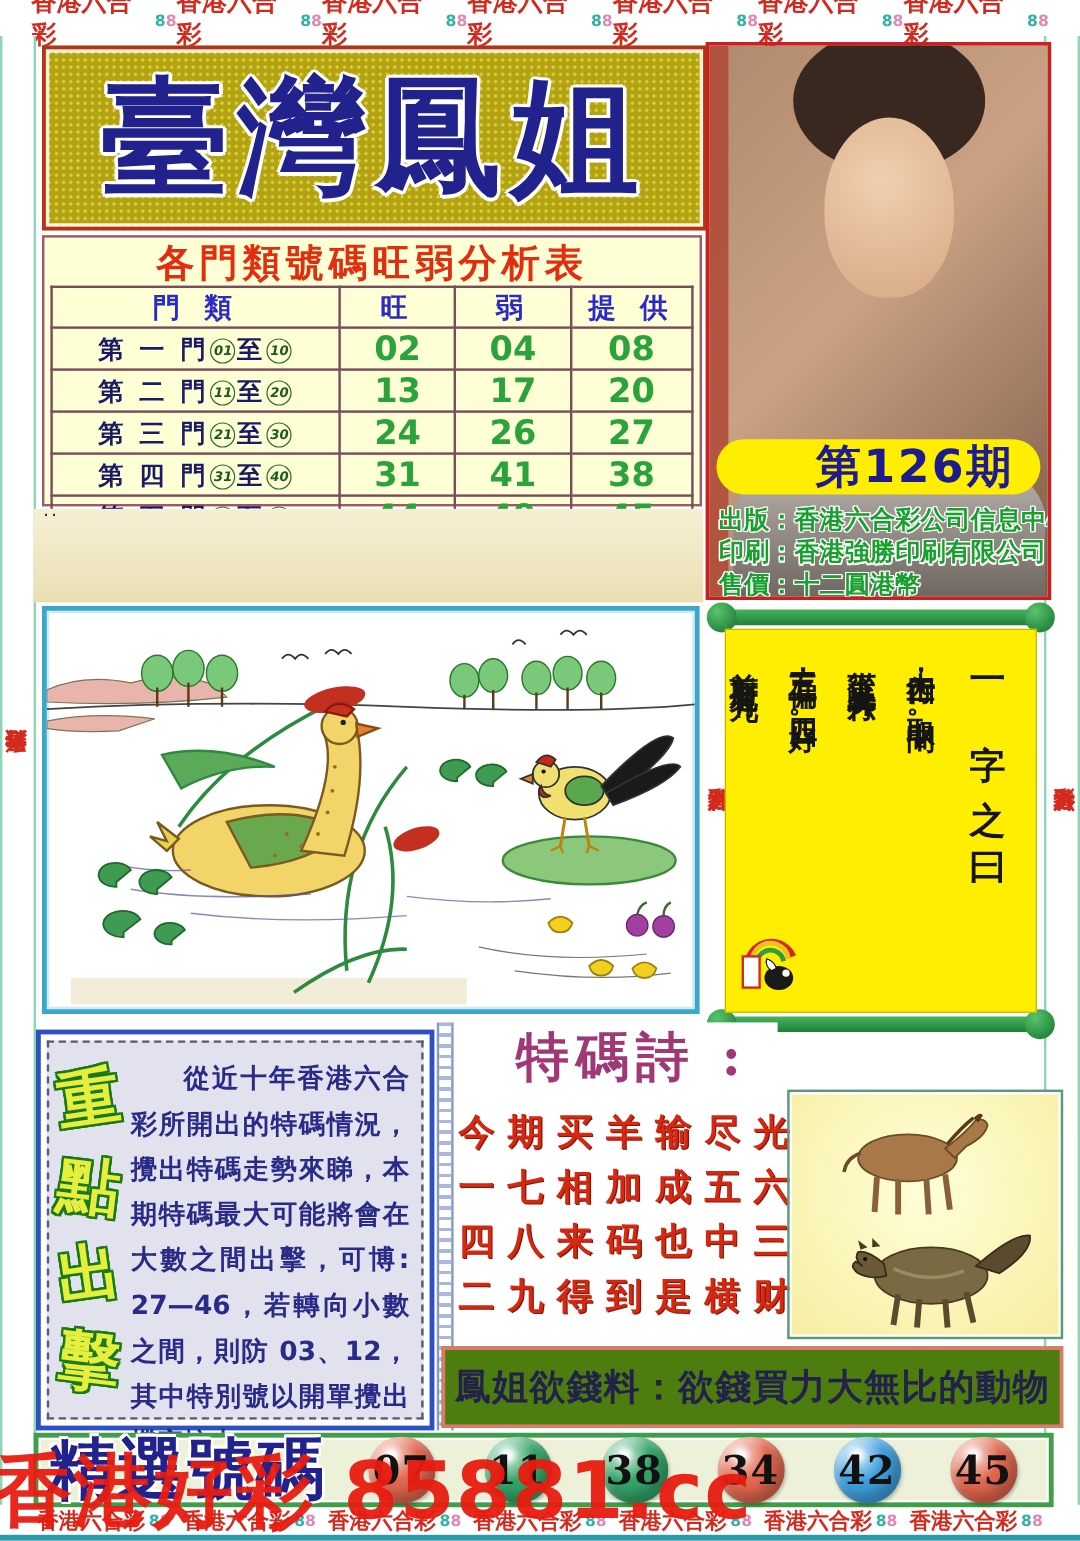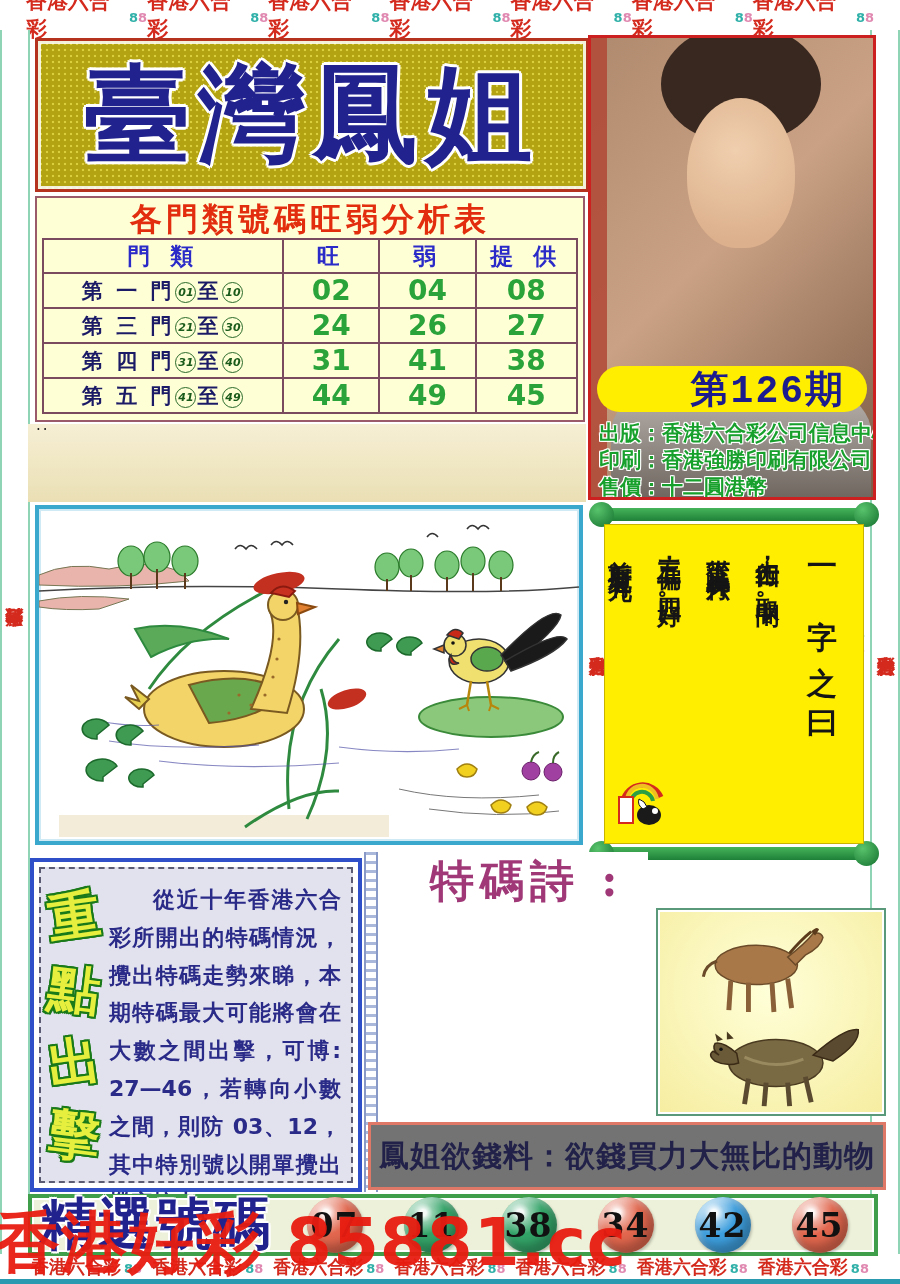--- a/index.html
+++ b/index.html
@@ -53,21 +53,21 @@
   
   .photo-box{position:absolute;left:588px;top:35px;width:288px;height:465px;border:3px solid #cc2020;
              box-sizing:border-box;background:linear-gradient(135deg,#b08a6e,#caa184 45%,#7c5c46);overflow:hidden;}
   .photo-frame-bar{position:absolute;left:0;top:0;bottom:0;width:16px;background:#b04836;opacity:.85;}
   .photo-hair{position:absolute;left:70px;top:-14px;width:160px;height:120px;border-radius:50%;background:#38281f;}
   .photo-face{position:absolute;left:96px;top:60px;width:108px;height:150px;border-radius:50% 50% 46% 46%;
               background:radial-gradient(circle at 45% 35%,#f0cfae,#dcb08c 80%);}
   .photo-shoulders{position:absolute;left:20px;bottom:0;width:260px;height:130px;border-radius:60% 60% 0 0;
                    background:linear-gradient(180deg,#c9c2bd,#6f6760);}
   .issue-badge{position:absolute;left:6px;right:6px;top:328px;height:46px;background:#ffee00;border-radius:24px;
-               display:flex;align-items:center;justify-content:flex-end;padding-right:22px;box-sizing:border-box;font-family:Liberation Mono, monospace;}
+               display:flex;align-items:center;justify-content:flex-end;padding-right:22px;box-sizing:border-box;}
   .issue-badge span{font-size:38px;font-weight:bold;color:#1c1c8e;letter-spacing:2px;}
   .pub-lines{position:absolute;left:8px;right:4px;top:382px;}
   .pub-line{font-size:21px;font-weight:bold;color:#17a02c;line-height:27px;white-space:nowrap;
             text-shadow:1px 0 0 #fff,-1px 0 0 #fff,0 1px 0 #fff,0 -1px 0 #fff,1px 1px 0 #fff,-1px -1px 0 #fff,1px -1px 0 #fff,-1px 1px 0 #fff;}
 
   
   .draw-box{position:absolute;left:35px;top:505px;width:548px;height:340px;border:4px solid #3aa8cc;
             box-shadow:inset 0 0 0 2px #cfeaf4;background:#fff;box-sizing:border-box;}
   .draw-box svg{display:block;width:100%;height:100%;}
 
@@ -118,21 +118,21 @@
   .zodiac-pill{position:absolute;left:642px;top:852px;width:244px;height:52px;background:#cfe9c8;
                border-radius:14px;display:flex;align-items:center;justify-content:center;}
   .zodiac-pill span{font-size:40px;font-weight:bold;font-style:italic;color:#1f3a9a;letter-spacing:7px;
                     font-family:"DejaVu Serif",serif;}
   .animal-box{position:absolute;left:656px;top:908px;width:230px;height:208px;border:2px solid #5a9a7a;
               box-shadow:inset 0 0 0 2px #fff;background:radial-gradient(circle at 50% 40%,#ffffd8,#f6eda0);
               box-sizing:border-box;}
   .animal-box svg{display:block;width:100%;height:100%;}
 
   
-  .money-strip{position:absolute;left:368px;top:1122px;width:518px;height:68px;background:#737373;
+  .money-strip{position:absolute;left:368px;top:1122px;width:518px;height:68px;background:#4d7c0f;
                border:3px solid #e07868;box-sizing:border-box;display:flex;align-items:center;justify-content:center;}
   .money-strip span{font-family:"DejaVu Serif",serif;font-size:30px;font-weight:bold;color:#21214a;letter-spacing:1px;}
 
   
   .num-band{position:absolute;left:28px;top:1194px;width:850px;height:62px;border:4px solid #3f9e4a;
             box-shadow:inset 0 0 0 2px #fff;background:#edf1d9;box-sizing:border-box;display:flex;align-items:center;}
   .num-head{font-size:56px;font-weight:bold;color:#22228e;letter-spacing:2px;margin-left:8px;white-space:nowrap;
             text-shadow:-2px 0 0 #fff,2px 0 0 #fff,0 -2px 0 #fff,0 2px 0 #fff,2px 2px 0 #fff,-2px -2px 0 #fff;}
   .balls{flex:1;display:flex;justify-content:space-around;margin:0 6px 0 14px;}
   .ball{width:56px;height:56px;border-radius:50%;background:var(--ball-color,#e06048);
@@ -306,20 +306,26 @@
             <th>提 供</th>
           </tr>
       </thead>
       <tbody>
 
       <tr>
           <td class="men"><span>第 一 門</span><span class="circ">01</span><span>至</span><span class="circ">10</span></td>
           <td class="val">02</td>
           <td class="val">04</td>
           <td class="val">08</td>
+        </tr>
+          <tr>
+          <td class="men"><span>第 二 門</span><span class="circ">11</span><span>至</span><span class="circ">20</span></td>
+          <td class="val">13</td>
+          <td class="val">17</td>
+          <td class="val">20</td>
         </tr>
           <tr>
           <td class="men"><span>第 三 門</span><span class="circ">21</span><span>至</span><span class="circ">30</span></td>
           <td class="val">24</td>
           <td class="val">26</td>
           <td class="val">27</td>
         </tr>
           <tr>
           <td class="men"><span>第 四 門</span><span class="circ">31</span><span>至</span><span class="circ">40</span></td>
           <td class="val">31</td>
@@ -492,20 +498,27 @@
           <div class="focus-char">出</div>
           <div class="focus-char">擊</div>
         </div>
       <div class="focus-body">從近十年香港六合彩所開出的特碼情況，攪出特碼走勢來睇，本期特碼最大可能將會在大數之間出擊，可博: 27—46，若轉向小數之間，則防 03、12，其中特別號以開單攪出機率較大。</div>
     </div>
   </div>
 
   <div class="lace"></div>
   <div class="poem-sec">
     <div class="poem-head">特碼詩 :</div>
+    <div class="poem-lines">
+
+    <div class="poem-line">今期买羊输尽光</div>
+        <div class="poem-line">一七相加成五六</div>
+        <div class="poem-line">四八来码也中三</div>
+        <div class="poem-line">二九得到是横财</div>
+      </div>
   </div>
 
   <div class="animal-box">
     <svg viewBox="0 0 230 208">
       <g>
         <ellipse cx="100" cy="56" rx="42" ry="20" fill="#a87848" stroke="#6a4a28" stroke-width="1.5"></ellipse>
         <path d="M132 48 Q150 34 158 24 Q166 22 168 28 Q166 38 150 46 L140 56 Z" fill="#a87848" stroke="#6a4a28" stroke-width="1.5"></path>
         <path d="M156 22 q6 -6 8 -2 l-4 6 Z" fill="#5a3a1a"></path>
         <path d="M134 44 Q146 30 156 22" stroke="#5a3a1a" stroke-width="3" fill="none"></path>
         <path d="M60 52 q-12 4 -14 16" stroke="#6a4a28" stroke-width="3" fill="none"></path>

